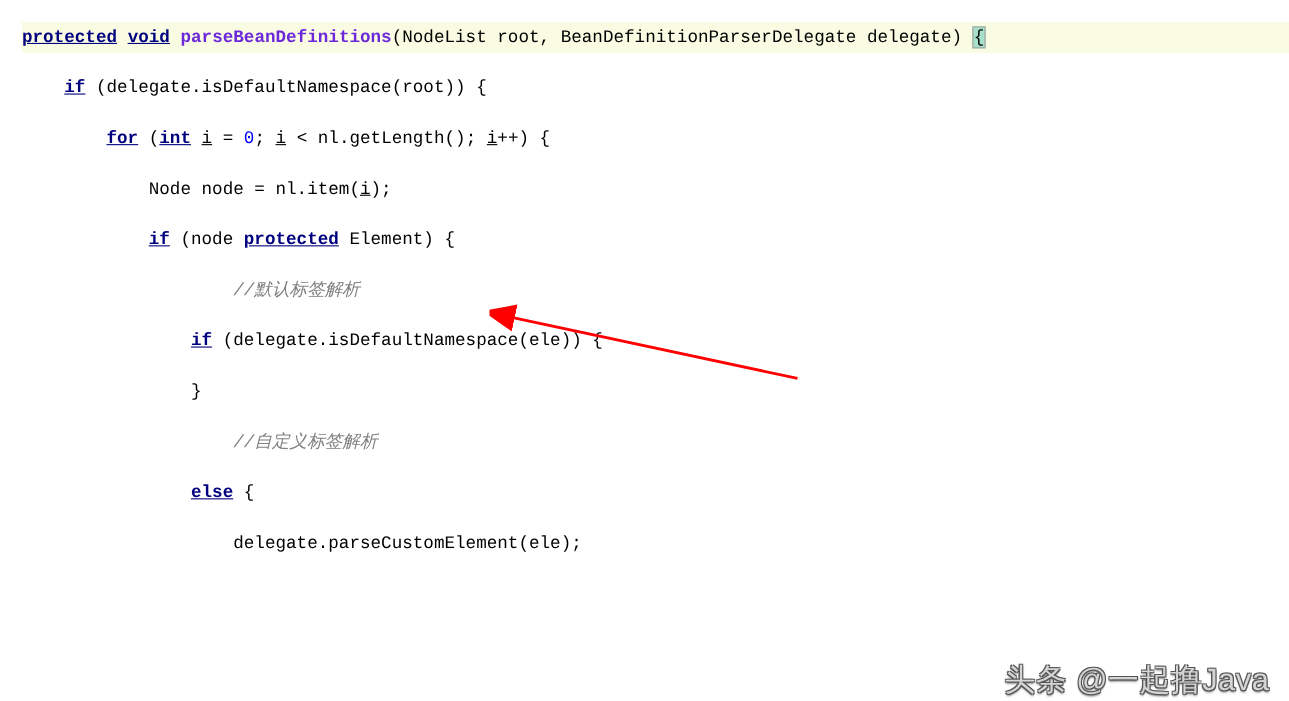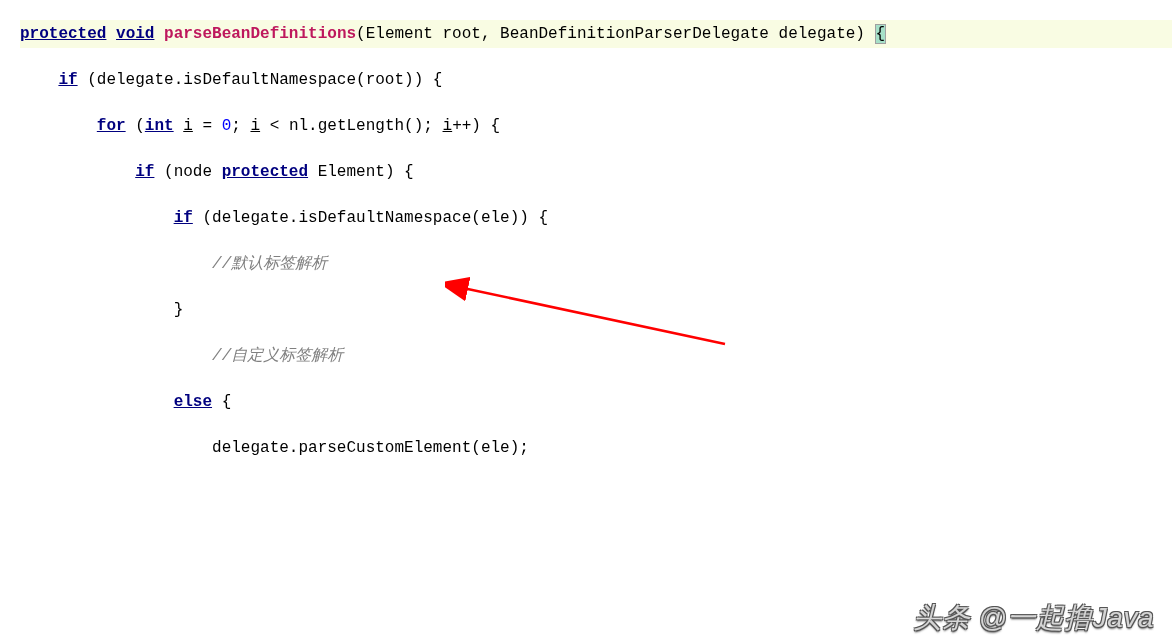--- a/index.html
+++ b/index.html
@@ -17,21 +17,21 @@
     padding: 2px 0 2px 20px;
     white-space: pre;
     position: relative;
   }
   .line {
     line-height: 28px;
     height: 28px;
   }
   .kw { color: #00007f; font-weight: bold; text-decoration: underline; }
   .method-sig { background: #f9fce3; }
-  .method-name { color: #be185d; font-weight: bold; }
+  .method-name { color: #6d28d9; font-weight: bold; }
   .num { color: #0000ff; }
   .comment { color: #808080; font-style: italic; }
   .cursor-brace { border: 1px solid #a0a0a0; background: #a6e0c8; }
   .underline { text-decoration: underline; }
   #arrow {
     position: absolute;
     left: 445px;
     top: 274px;
     pointer-events: none;
   }
@@ -43,33 +43,33 @@
     font-size: 28px;
     color: rgba(255, 255, 255, 0.75);
     text-shadow:
       -1px -1px 0 #555,
        1px -1px 0 #555,
       -1px  1px 0 #555,
        1px  1px 0 #555,
        0px  2px 2px #555;
     letter-spacing: 0.5px;
     font-weight: 500;
-    font-style: italic;
   }
 </style>
 </head>
 <body>
 
 <div class="code-container">
-<div class="line method-sig"><span class="kw">protected</span> <span class="kw">void</span> <span class="method-name">parseBeanDefinitions</span><span>(Element root, BeanDefinitionParserDelegate delegate) </span><span class="cursor-brace">{</span></div>
+<div class="line method-sig"><span class="kw">protected</span> <span class="kw">void</span> <span class="method-name">parseBeanDefinitions</span><span>(NodeList root, BeanDefinitionParserDelegate delegate) </span><span class="cursor-brace">{</span></div>
 <div class="line">    <span class="kw">if</span><span> (delegate.isDefaultNamespace(root)) {</span></div>
 <div class="line">        <span class="kw">for</span><span> (</span><span class="kw">int</span><span> </span><span class="underline">i</span><span> = </span><span class="num">0</span><span>; </span><span class="underline">i</span><span> &lt; nl.getLength(); </span><span class="underline">i</span><span>++) {</span></div>
+<div class="line">            <span>Node node = nl.item(</span><span class="underline">i</span><span>);</span></div>
 <div class="line">            <span class="kw">if</span><span> (node </span><span class="kw">protected</span><span> Element) {</span></div>
+<div class="line">                    <span class="comment">//默认标签解析</span></div>
 <div class="line">                <span class="kw">if</span><span> (delegate.isDefaultNamespace(ele)) {</span></div>
-<div class="line">                    <span class="comment">//默认标签解析</span></div>
 <div class="line">                <span>}</span></div>
 <div class="line">                    <span class="comment">//自定义标签解析</span></div>
 <div class="line">                <span class="kw">else</span><span> {</span></div>
 <div class="line">                    <span>delegate.parseCustomElement(ele);</span></div>
 
 
 
 
 
 

